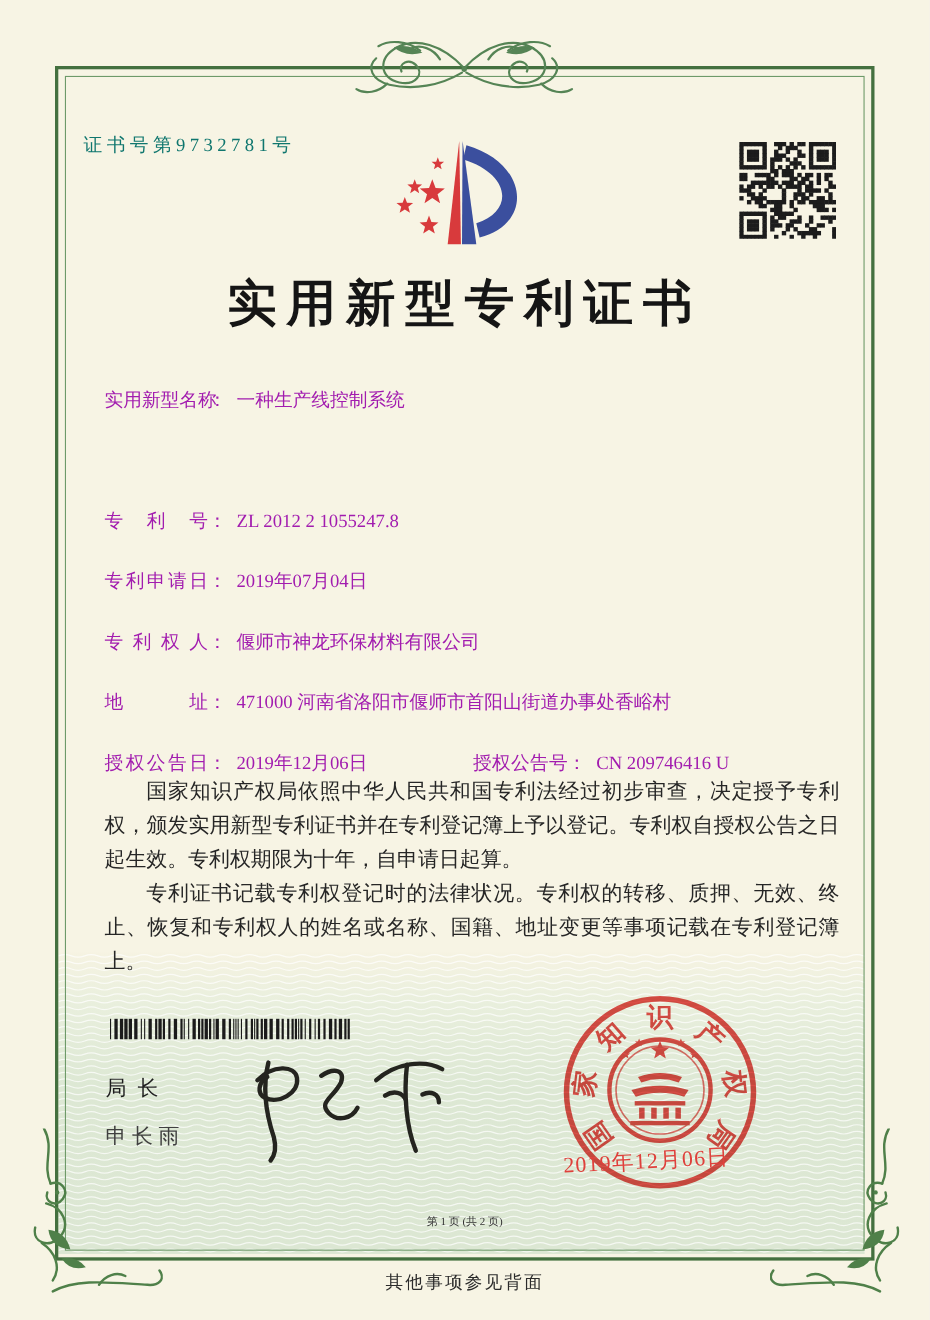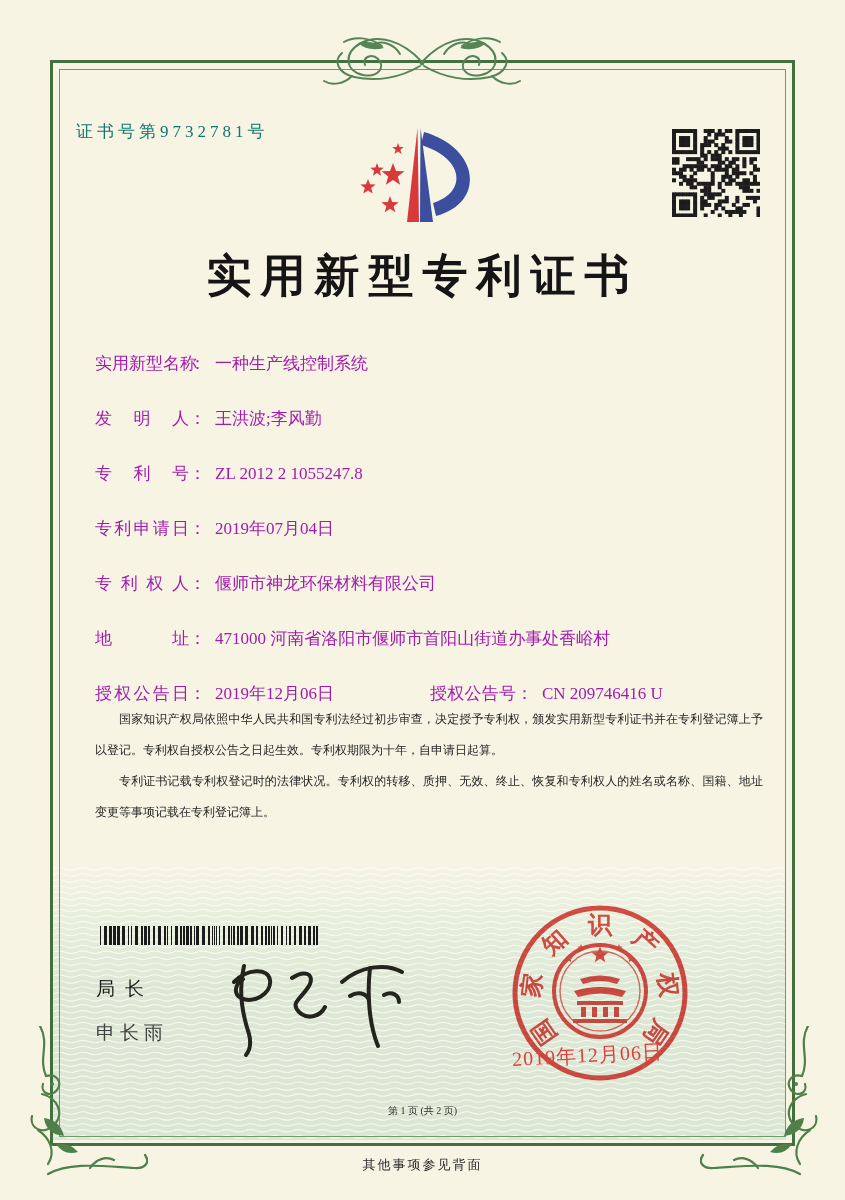--- a/index.html
+++ b/index.html
@@ -13,42 +13,42 @@
   .cert-no{position:absolute;left:76px;top:120px;font-size:17px;letter-spacing:4px;color:#0f766e;}
 
   .title{position:absolute;left:0;top:246px;width:845px;text-align:center;font-size:45px;font-weight:bold;letter-spacing:9px;color:#151515;}
 
   .row{position:absolute;left:95px;font-size:17px;color:#a21caf;white-space:nowrap;}
   .flabel{display:inline-block;width:94px;text-align:justify;text-align-last:justify;}
   .fvalue{margin-left:9px;}
   .grant-no{position:absolute;left:335px;top:0;}
   .grant-no .flabel{width:86px;}
 
-  .paras{position:absolute;left:95px;top:704px;width:668px;font-size:12px;line-height:31px;color:#262626;text-align:justify;}
+  .paras{position:absolute;left:95px;top:704px;width:668px;font-size:19px;line-height:31px;color:#262626;text-align:justify;}
   .paras p{margin:0;text-indent:2em;}
 
   
   .wave-area{position:absolute;left:53px;top:866px;width:733px;height:274px;
     background:linear-gradient(180deg,#f6f3e2 0px,#e9efdd 46px,#dde8d4 120px,#dce7d3 100%);}
   .wave-area svg{position:absolute;left:0;top:0;}
 
   .officer-title{position:absolute;left:96px;top:976px;font-size:19px;letter-spacing:10px;color:#1e1e1e;}
   .officer-name{position:absolute;left:96px;top:1020px;font-size:19px;letter-spacing:5px;color:#404040;}
 
   .barcode{position:absolute;left:100px;top:926px;}
   .qr{position:absolute;left:672px;top:129px;}
   .logo{position:absolute;left:352px;top:108px;}
   .signature{position:absolute;left:228px;top:946px;}
 
   .seal{position:absolute;left:495px;top:893px;opacity:.93;mix-blend-mode:multiply;}
   .seal-char{font-size:24px;font-weight:bold;fill:#e0413c;font-family:"Liberation Serif","DejaVu Serif",serif;}
   .seal-date{position:absolute;left:512px;top:1042px;font-size:20px;color:#df403b;letter-spacing:1px;transform:rotate(-3deg);white-space:nowrap;}
 
   .page-info{position:absolute;left:0;top:1104px;width:845px;text-align:center;font-size:10px;color:#333;}
-  .footer-note{position:absolute;left:0;top:1156px;width:845px;text-align:center;font-size:13px;color:#2b2b2b;letter-spacing:2px;}
+  .footer-note{position:absolute;left:0;top:1156px;width:845px;text-align:center;font-size:16px;color:#2b2b2b;letter-spacing:2px;}
 
   .flourish-top{position:absolute;left:282px;top:32px;}
   .corner-bl{position:absolute;left:30px;top:1026px;}
   .corner-br{position:absolute;left:700px;top:1026px;transform:scaleX(-1);}
 </style>
 </head>
 <body>
 
 <div class="page">
 
@@ -452,23 +452,20 @@
       <rect x="56.32" y="84.48" width="4" height="4" fill="#1c1c1c"></rect>
       <rect x="66.88" y="84.48" width="4" height="4" fill="#1c1c1c"></rect>
       <rect x="84.48" y="84.48" width="4" height="4" fill="#1c1c1c"></rect>
     </svg>
 
   <div class="title">实用新型专利证书</div>
 
   <div class="row" style="top:352px">
     <span class="flabel">实用新型名称</span><span>：</span><span class="fvalue">一种生产线控制系统</span>
   </div>
-  <div class="row" style="top:407px">
-    <span class="flabel">发明人</span><span>：</span><span class="fvalue">王洪波;李风勤</span>
-  </div>
   <div class="row" style="top:462px">
     <span class="flabel">专利号</span><span>：</span><span class="fvalue">ZL 2012 2 1055247.8</span>
   </div>
   <div class="row" style="top:517px">
     <span class="flabel">专利申请日</span><span>：</span><span class="fvalue">2019年07月04日</span>
   </div>
   <div class="row" style="top:572px">
     <span class="flabel">专利权人</span><span>：</span><span class="fvalue">偃师市神龙环保材料有限公司</span>
   </div>
   <div class="row" style="top:627px">

